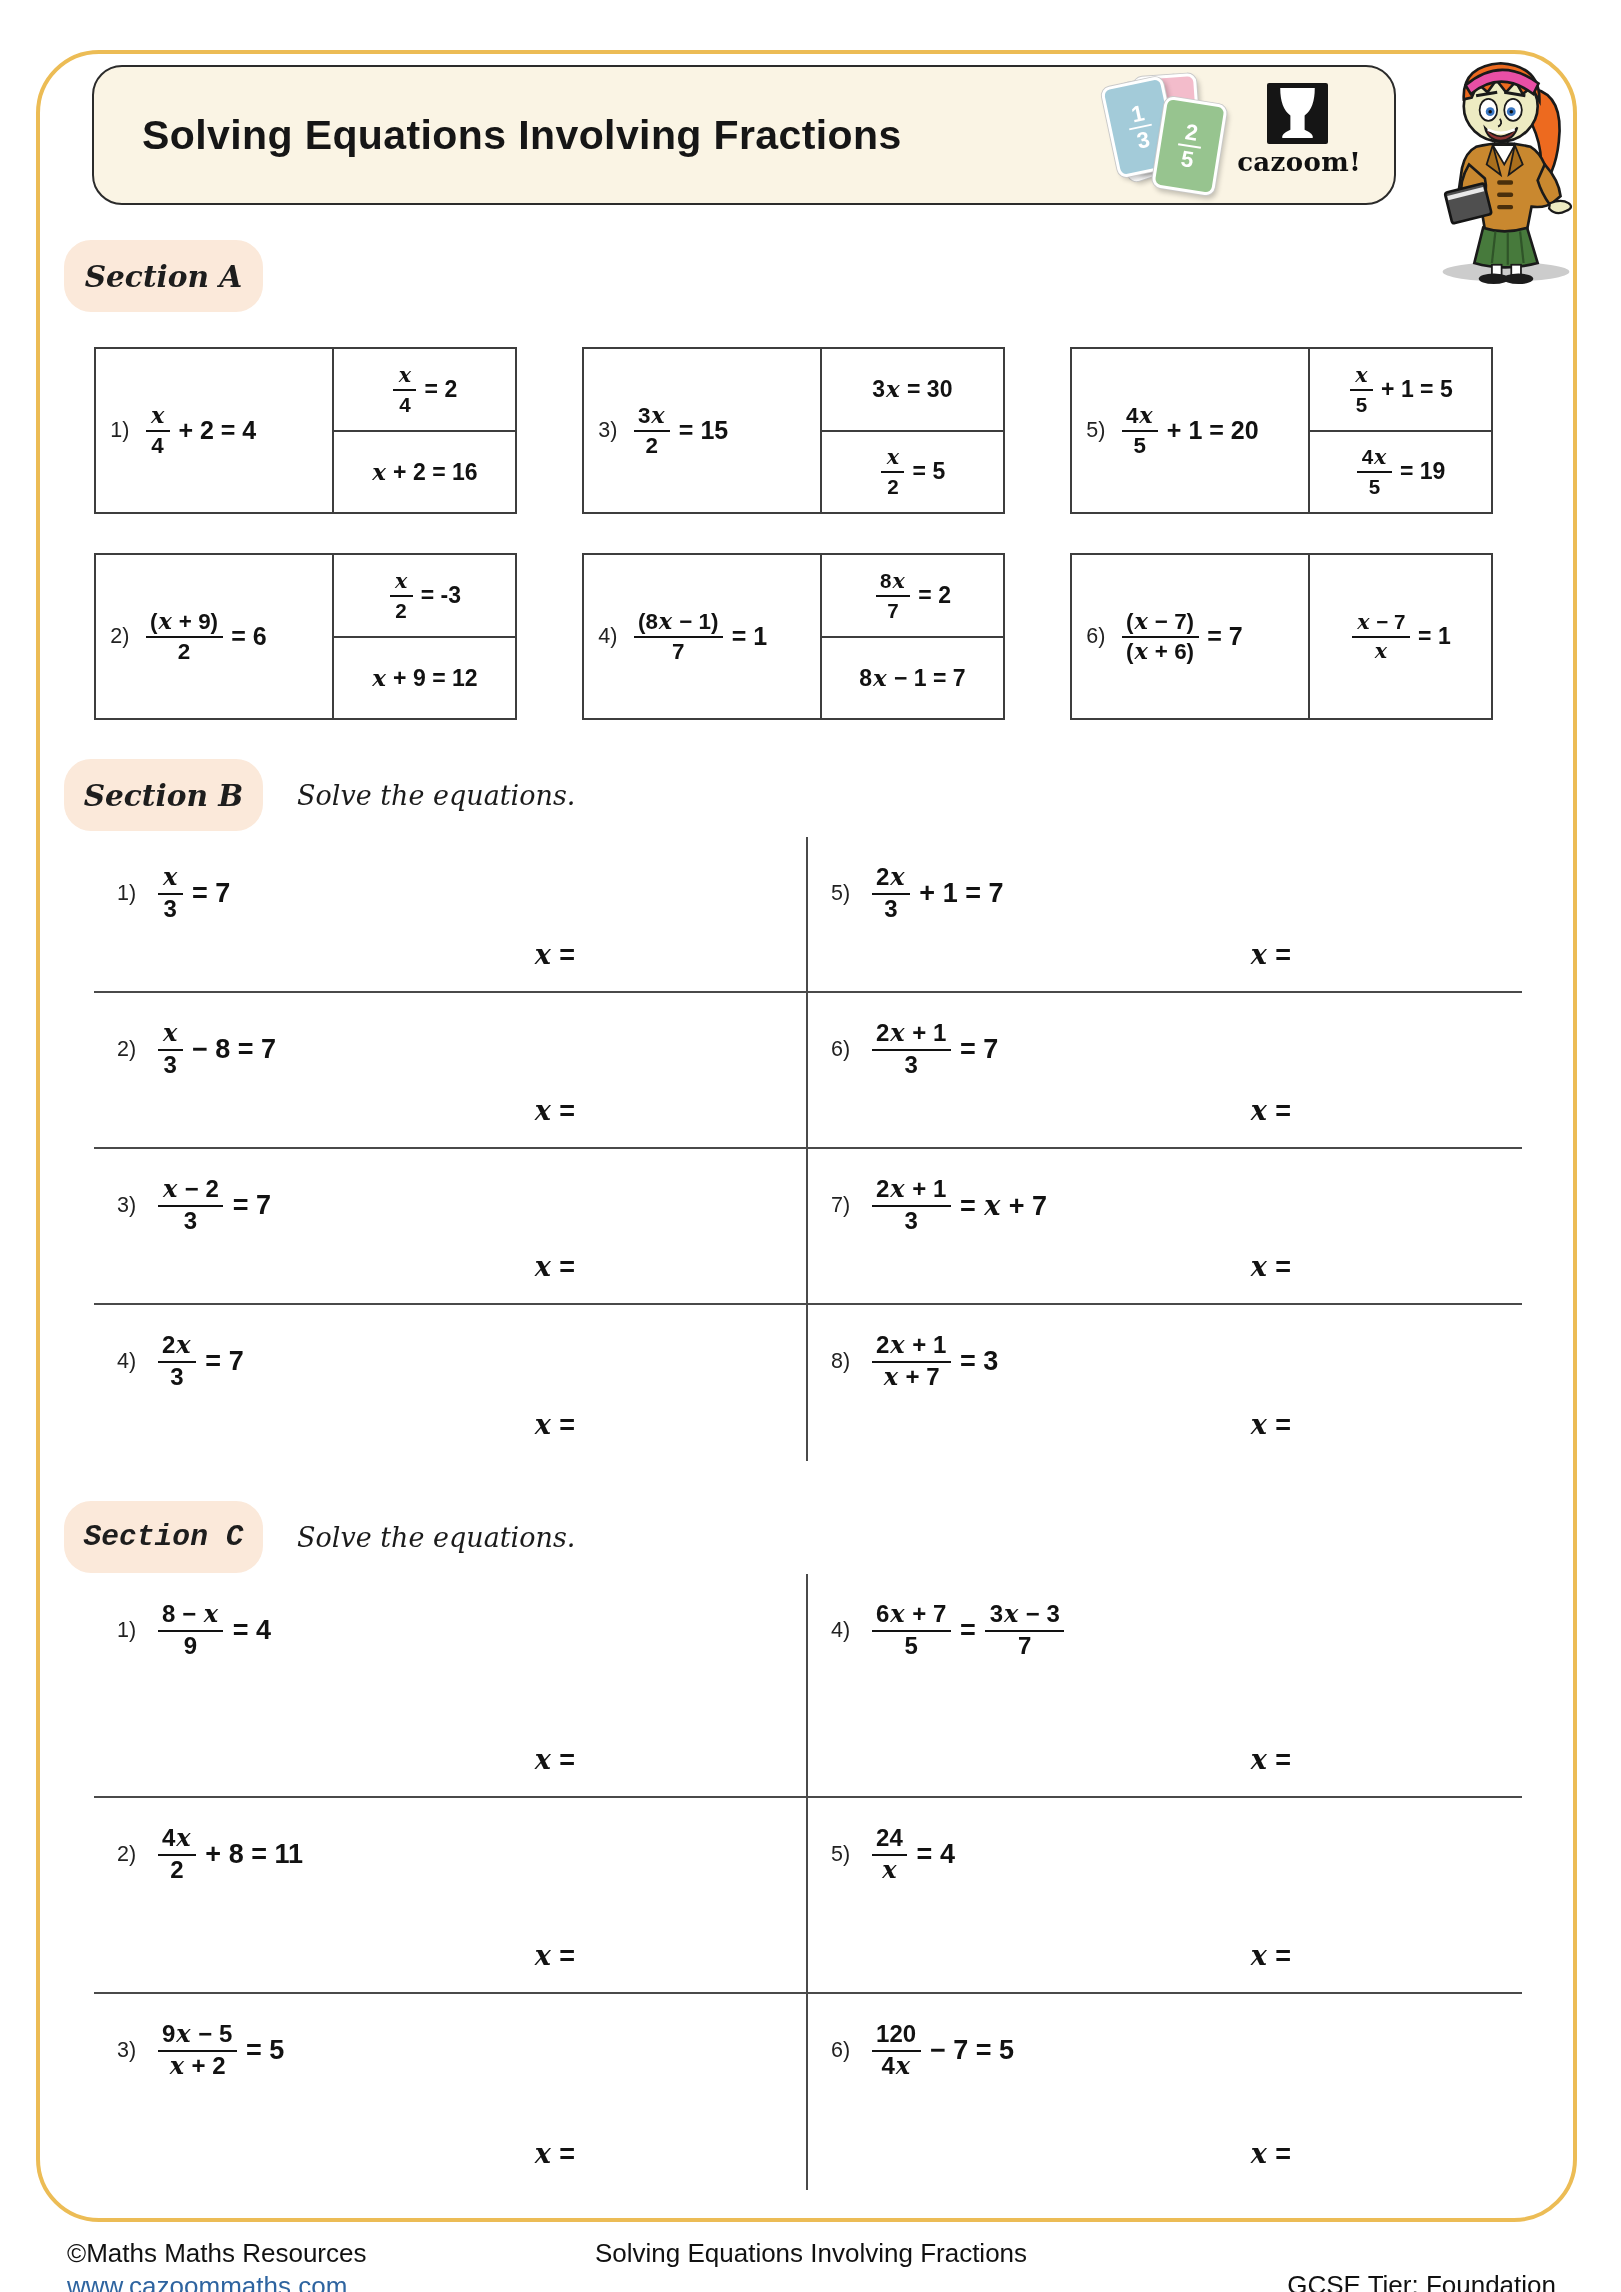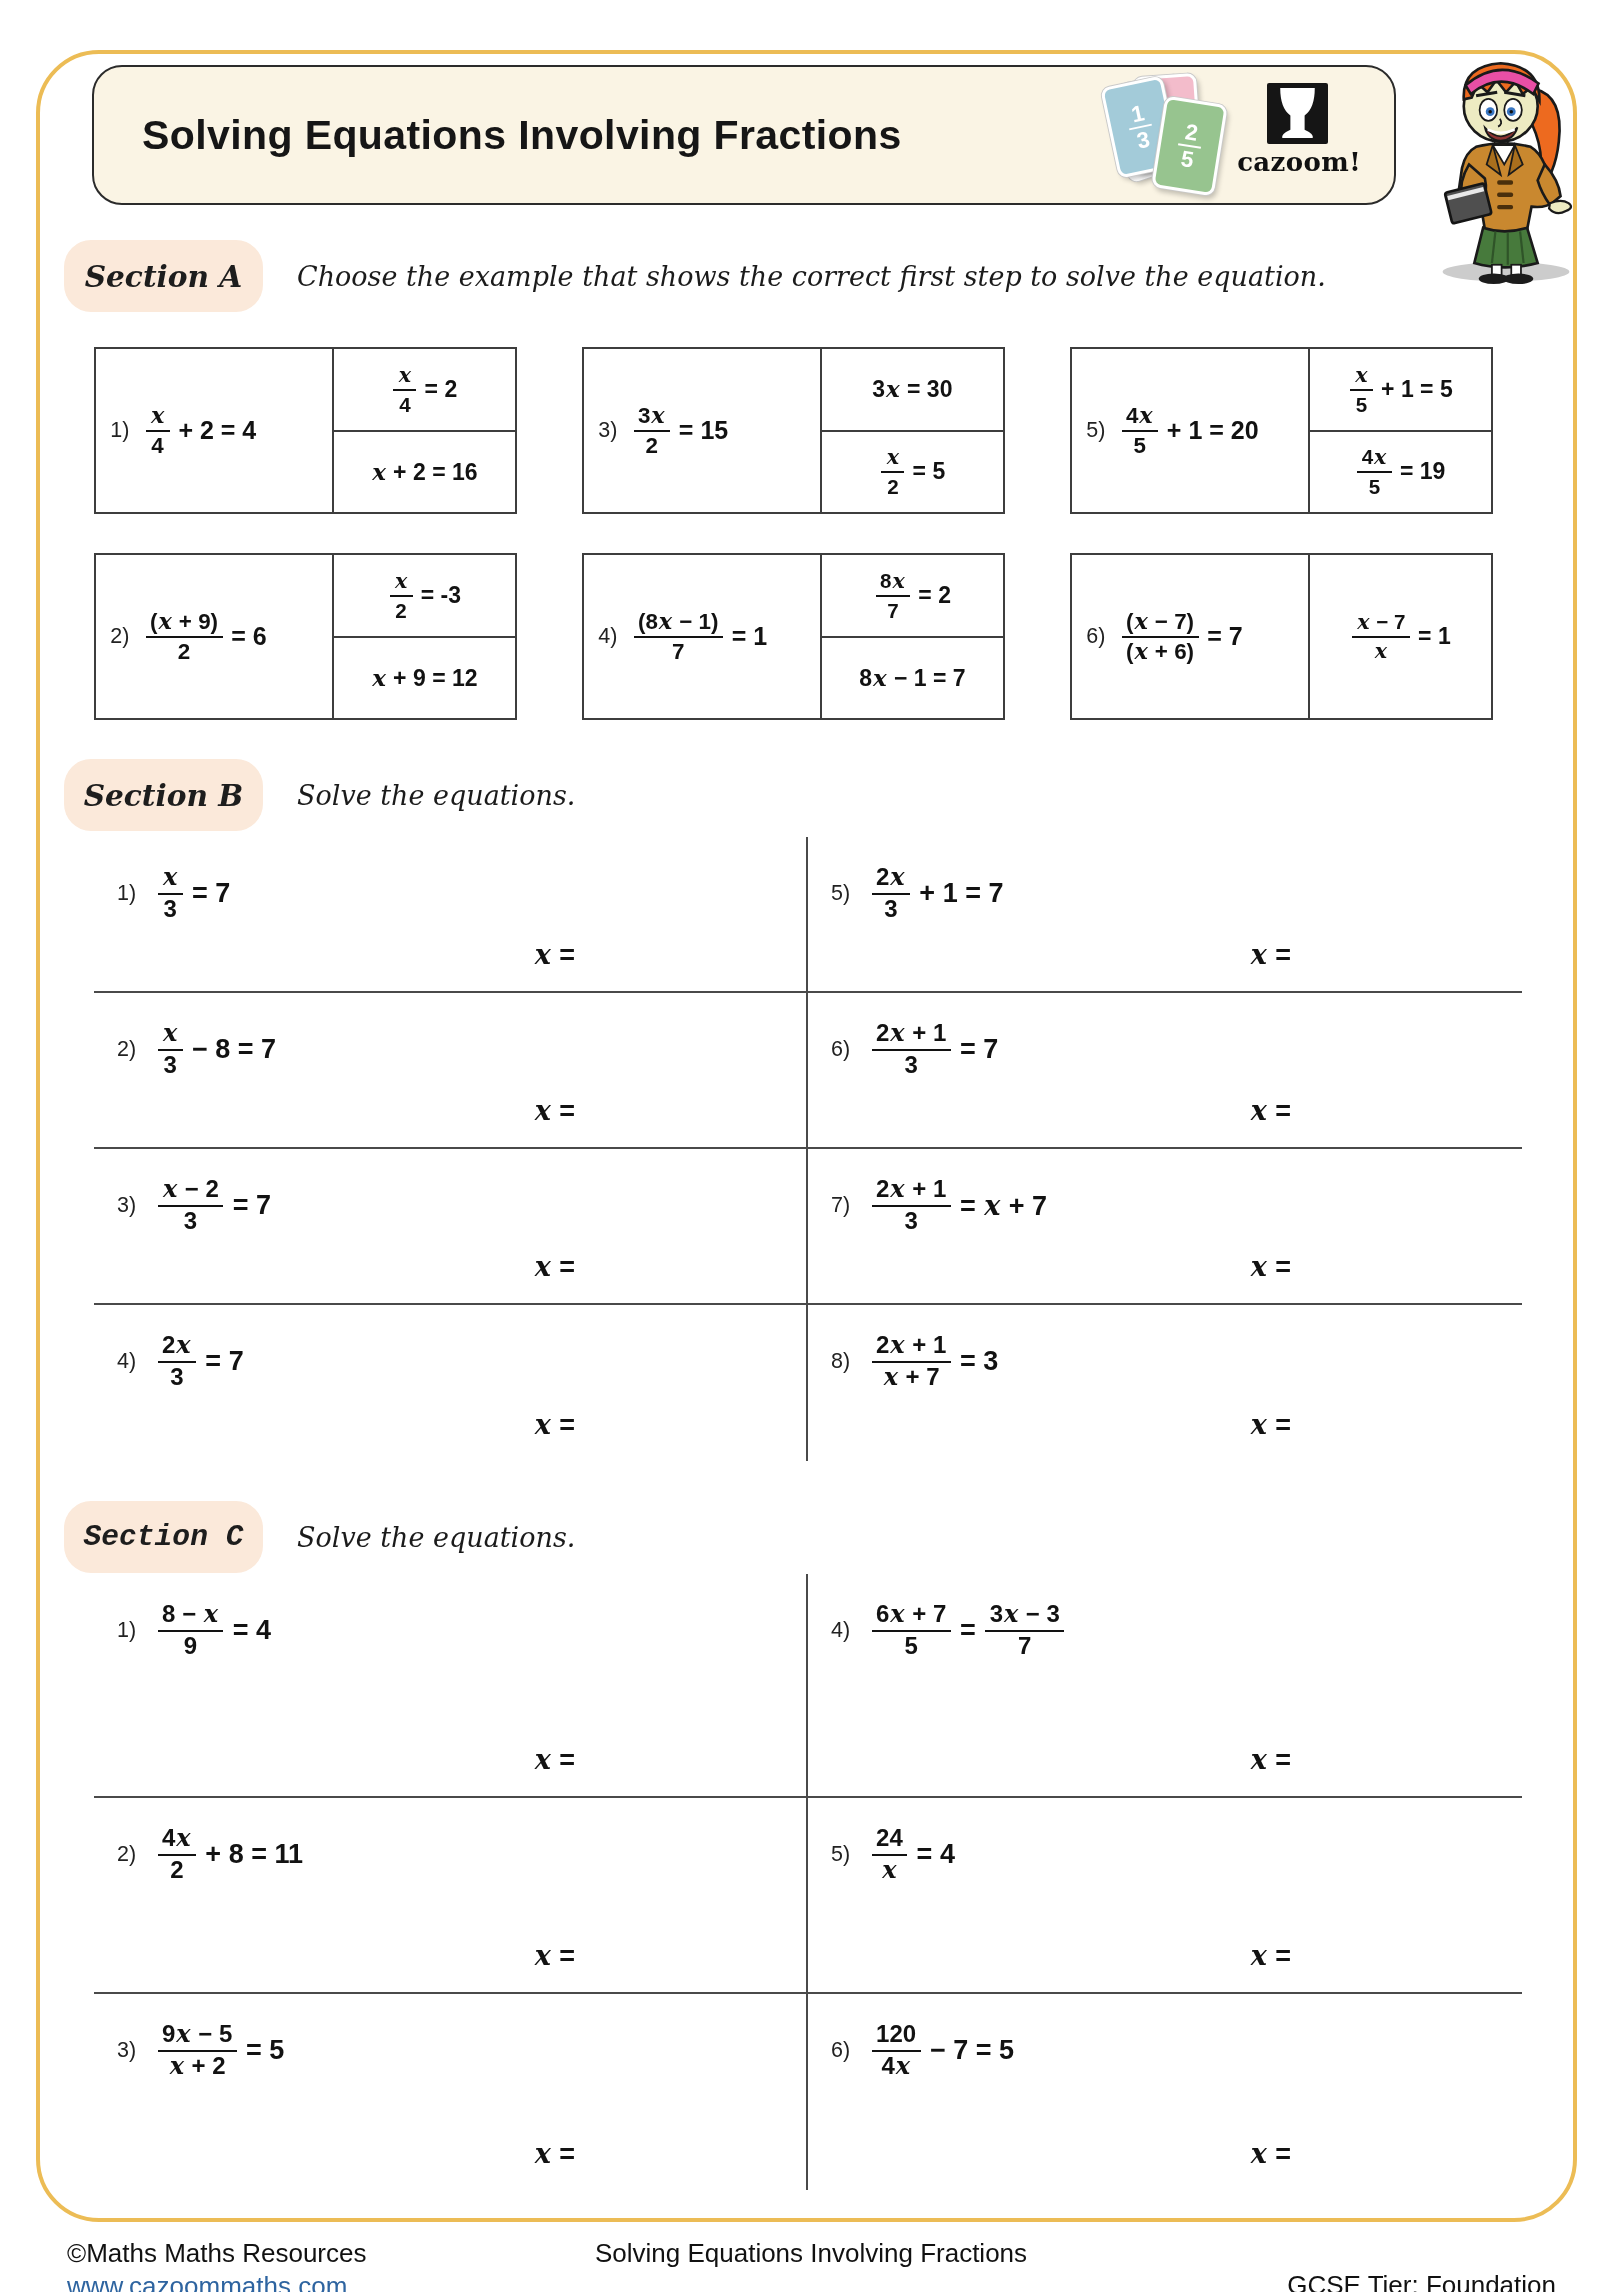--- a/index.html
+++ b/index.html
@@ -148,21 +148,20 @@
       <path d="M102,216 L102,252" stroke="#2f5428" stroke-width="2.5"></path>
       <path d="M116,214 L120,250" stroke="#2f5428" stroke-width="2.5"></path>
       <rect x="84" y="252" width="11" height="12" fill="#fff" stroke="#1a1a1a" stroke-width="2"></rect>
       <rect x="106" y="252" width="11" height="12" fill="#fff" stroke="#1a1a1a" stroke-width="2"></rect>
       <ellipse cx="86" cy="268" rx="17" ry="6" fill="#1c1c1c"></ellipse>
       <ellipse cx="114" cy="268" rx="17" ry="6" fill="#1c1c1c"></ellipse>
     </svg>
   </div>
 
   <div class="seclabel" style="top:240px;">Section A</div>
-  <div class="instr" style="top:240px;">Choose the example that shows the correct first step to solve the equation.</div>
 
   <div class="abox" style="left:94px;top:347px;">
     <div class="aprob">
       <span class="pnum">1)</span>
       <span class="eq"><span class="frac"><span class="fnum"><span class="vx">x</span></span><span class="fden">4</span></span><span class="etxt"> + 2 = 4</span></span>
     </div>
     <div class="aopts">
       <div class="aopt">
           <span class="eq"><span class="frac"><span class="fnum"><span class="vx">x</span></span><span class="fden">4</span></span><span class="etxt"> = 2</span></span>
         </div>

